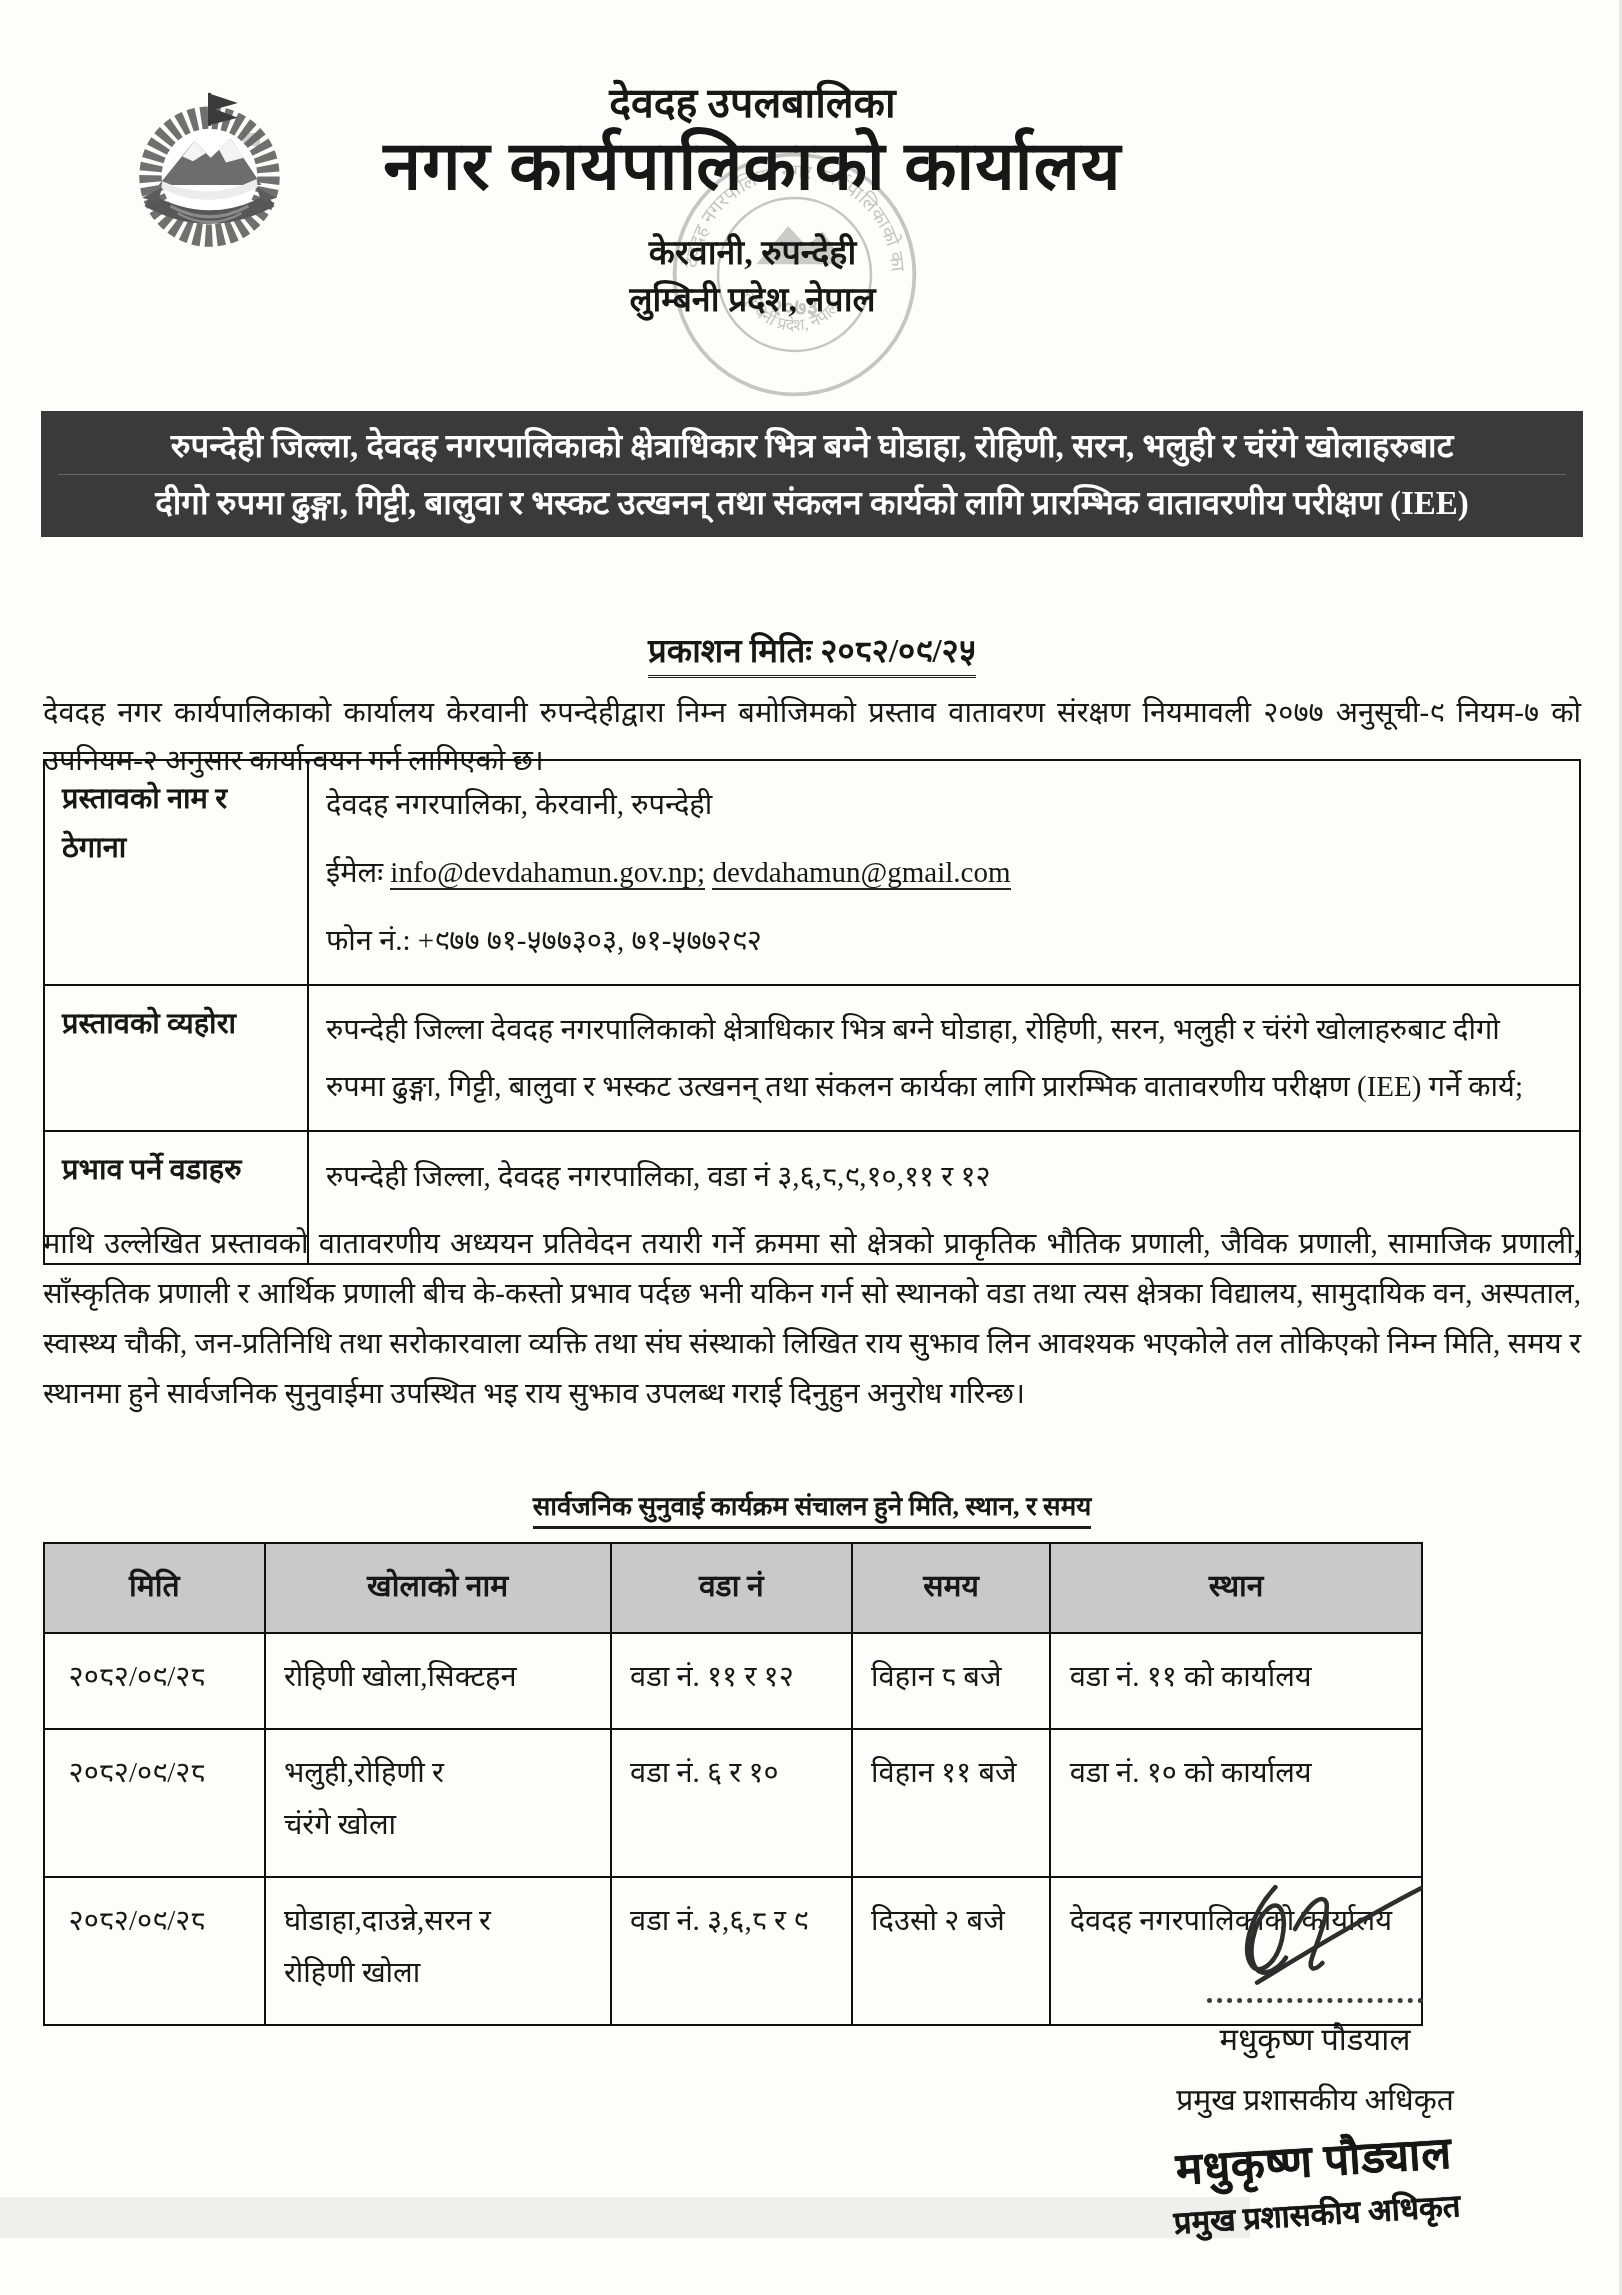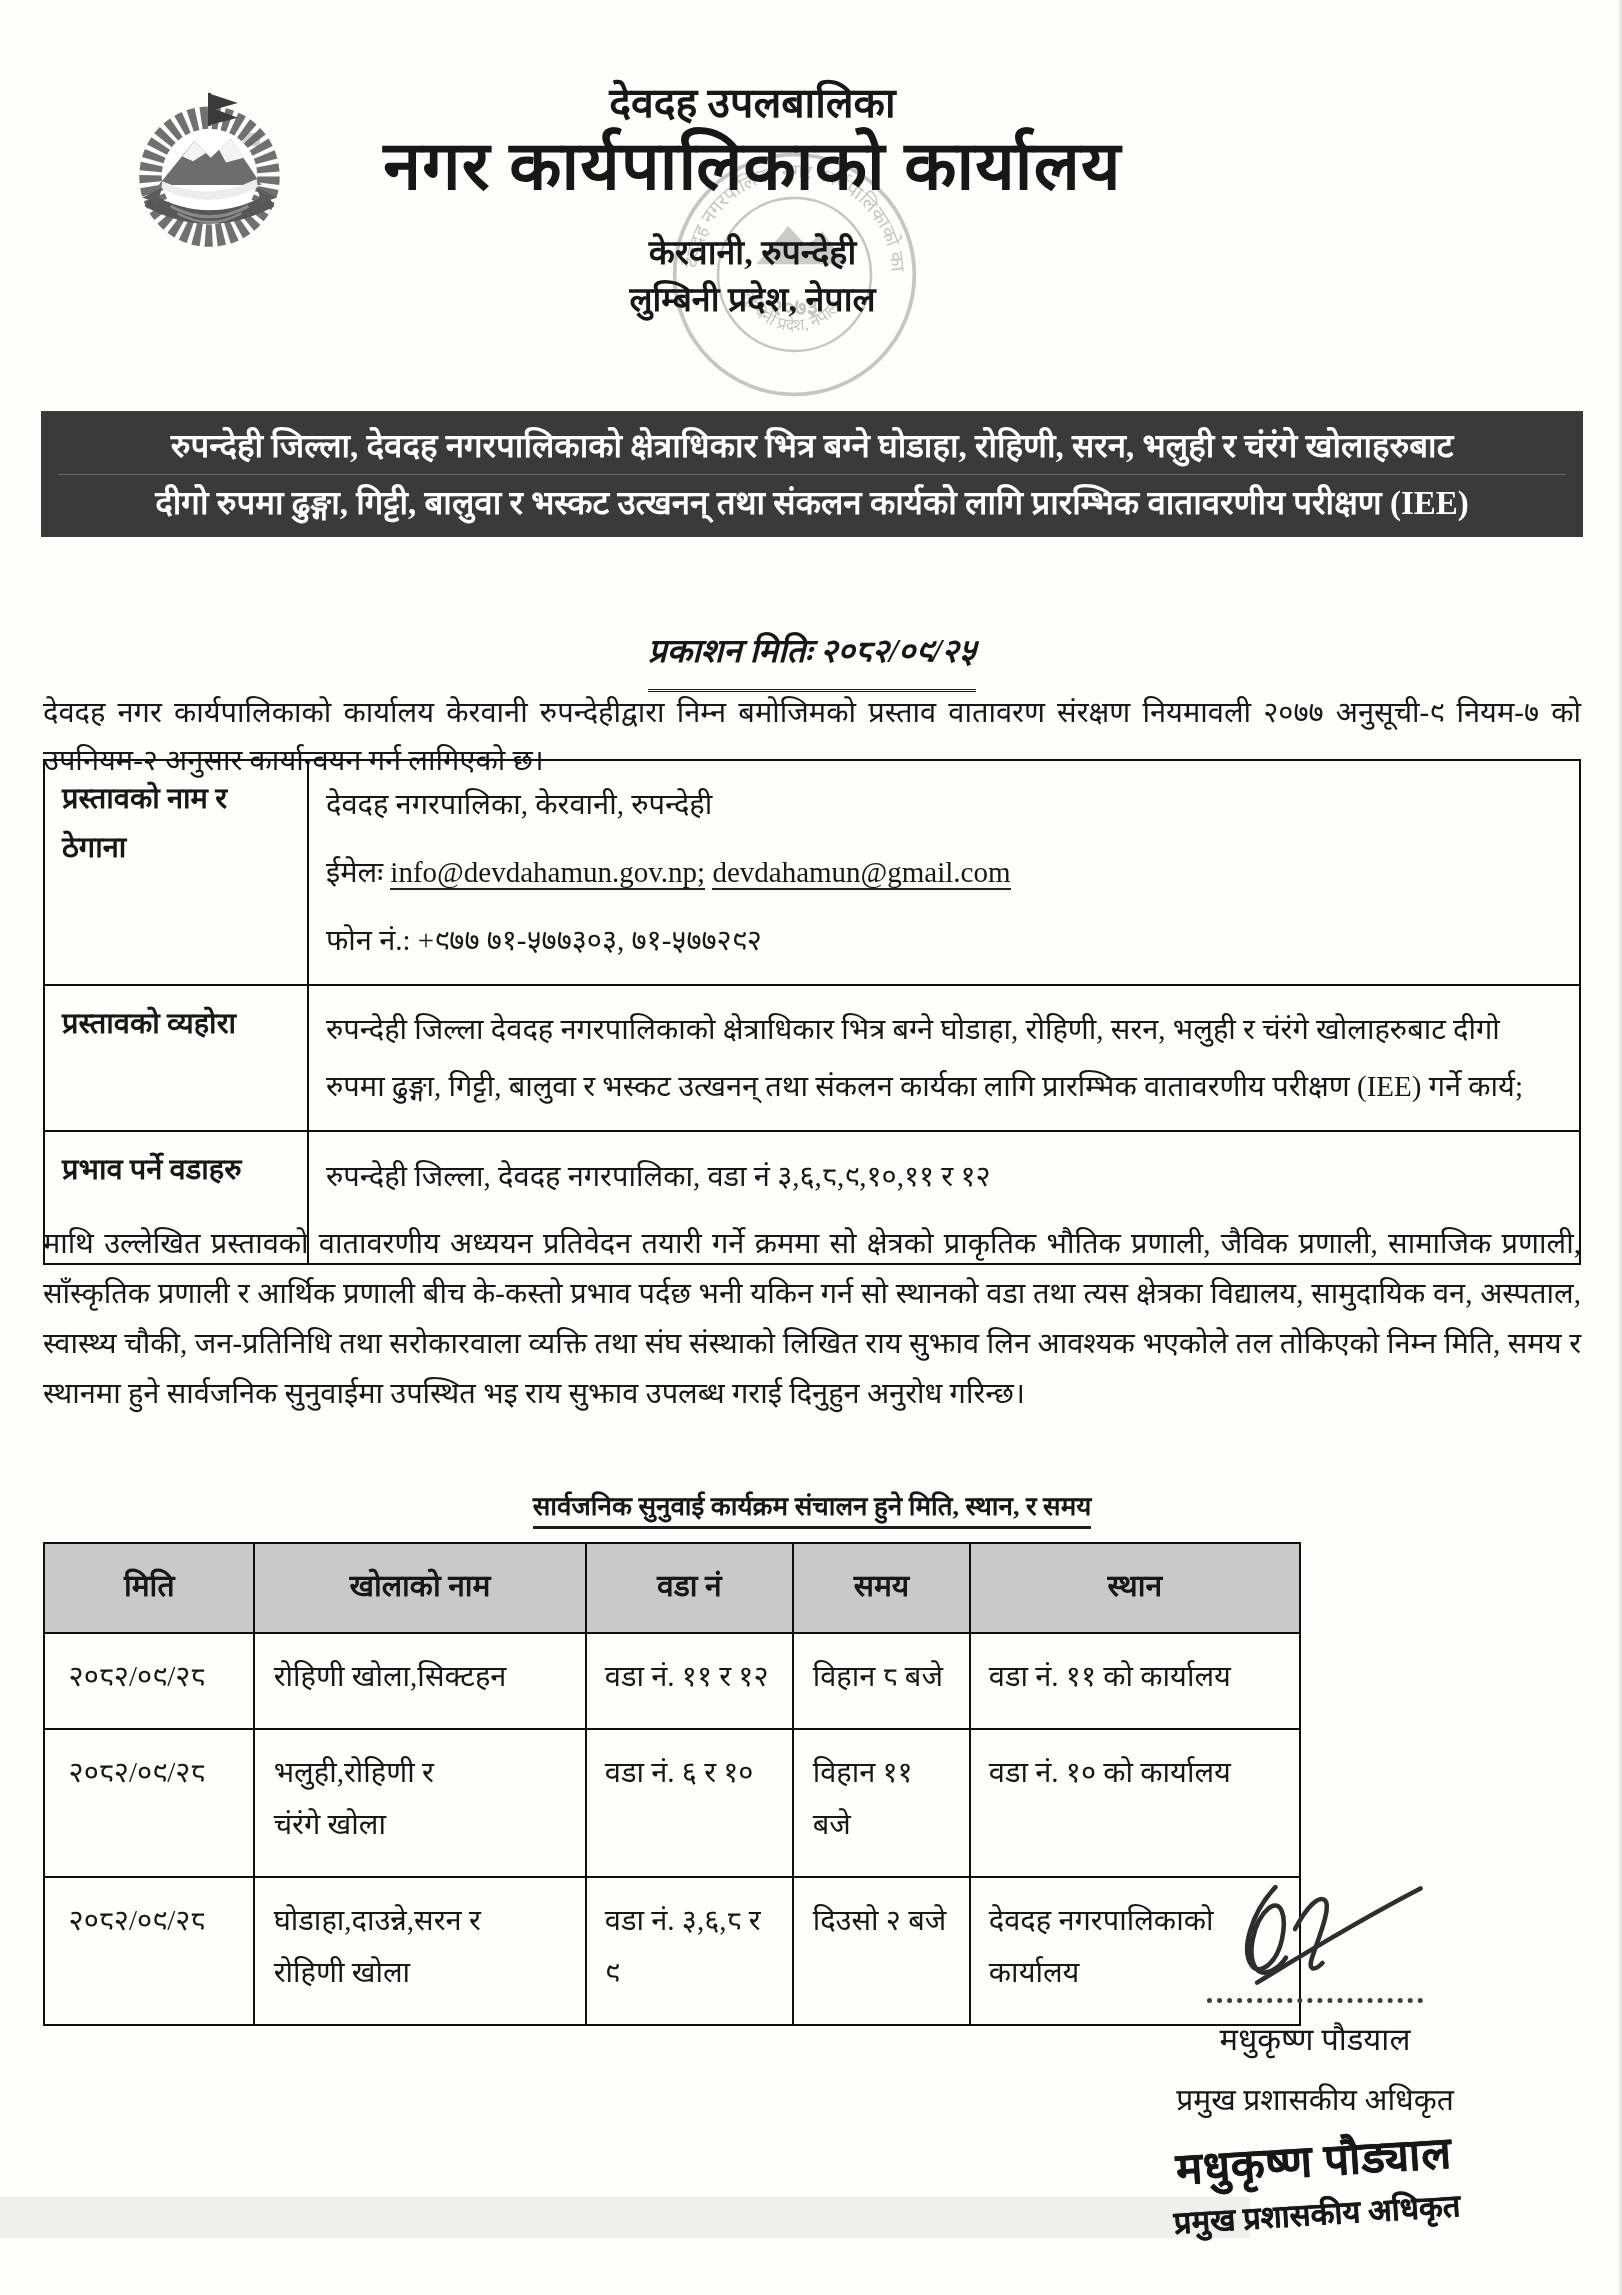--- a/index.html
+++ b/index.html
@@ -21,42 +21,42 @@
 
   .banner{
     position:absolute;left:41px;top:411px;width:1542px;
     color:#ffffff;text-align:center;font-weight:bold;font-size:33px;
     box-sizing:border-box;padding:6.5px 17px;
   }
   .banner-line{line-height:56px;}
   .banner-line + .banner-line{border-top:0.7px solid rgba(255,255,255,.22);}
 
   .pubdate{top:627px;font-size:33px;font-weight:bold;left:43px;width:1538px;}
-  .pubdate span{border-bottom:3.9px double #1d1d1d;padding-bottom:20px;font-style:italic;}
+  .pubdate span{border-bottom:3.9px double #1d1d1d;padding-bottom:6px;}
 
   .para{
     position:absolute;left:43px;width:1538px;
     font-size:29px;line-height:1.66;text-align:justify;
   }
   .intro{top:688px;}
   .bodypara{top:1218px;line-height:1.73;}
 
   table{border-collapse:collapse;background:transparent;}
   .ptable{position:absolute;left:43px;top:759px;width:1538px;border:2.6px solid #101010;font-size:29px;}
   .ptable td{border:2px solid #101010;vertical-align:top;padding:13px 17px;}
   .ptable .lbl{width:228px;font-weight:bold;line-height:1.7;}
   .cell-line{line-height:1.75;margin:5.2px 0 17px 0;}
   .cell-line:last-child{margin-bottom:5.2px;}
   .longtext{line-height:1.95;margin:2.6px 0;}
   .email-link{border-bottom:2.6px double #222;}
 
   .htitle{top:1487px;font-size:26px;font-weight:bold;left:43px;width:1538px;}
   .htitle span{border-bottom:3.3px solid #1d1d1d;padding-bottom:5.2px;}
 
-  .htable{position:absolute;left:43px;top:1542px;width:1258px;border:2.6px solid #101010;font-size:29px;}
+  .htable{position:absolute;left:43px;top:1542px;width:1380px;border:2.6px solid #101010;font-size:29px;}
   .htable th{background:#c9c9c9;border:2px solid #101010;font-weight:bold;padding:19.6px 6.5px 27.5px 6.5px;text-align:center;font-size:30px;}
   .htable td{border:2px solid #101010;vertical-align:top;padding:15.7px 13px 26px 18.3px;line-height:1.8;text-align:left;}
   .htable td.datecell{padding-left:23.6px;}
 
   .sigblock{position:absolute;left:1060px;top:1866px;width:510px;text-align:center;z-index:2;}
   .sig-svg{display:block;margin:0 auto;margin-left:137px;}
   .dotline{width:216px;margin:1.3px auto 0 auto;border-bottom:5.9px dotted #3d3d3d;height:2.6px;}
   .sig-name{font-size:31px;margin-top:14.4px;}
   .sig-title{font-size:30px;margin-top:18.3px;}
   .stamp{margin-top:10.5px;transform:rotate(-3.5deg);color:#161616;}

